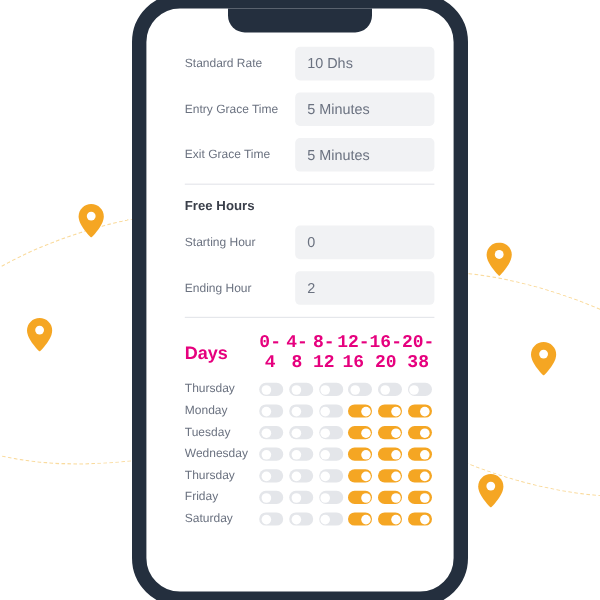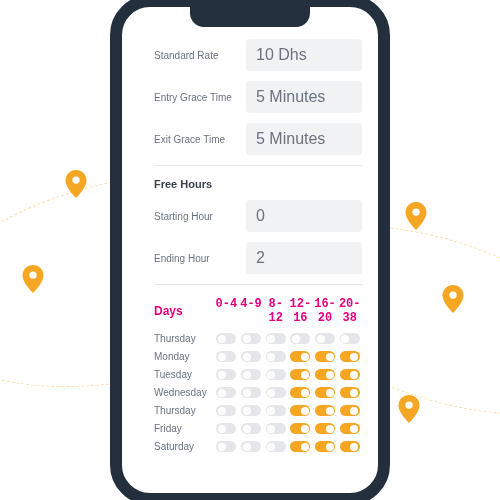--- a/index.html
+++ b/index.html
@@ -69,42 +69,42 @@
     flex: 0 0 92px;
     color: #6b7280;
     font-size: 10px;
   }
   .row .value-box {
     flex: 1;
     background: #f1f2f4;
     border-radius: 4px;
     padding: 7px 10px;
     color: #6b7280;
-    font-size: 16px;
+    font-size: 12px;
   }
   .divider {
     height: 1px;
     background: #e5e7eb;
     margin: 8px 0 12px 0;
   }
   .section-title {
     font-weight: 700;
     color: #3a3f4a;
     font-size: 11px;
     margin-bottom: 10px;
   }
   .schedule {
     margin-top: 4px;
   }
   .sched-head {
     display: flex;
     align-items: center;
     color: #e6007e;
     font-weight: 600;
-    font-size: 12px;
+    font-size: 15px;
     margin-bottom: 8px;
   }
   .sched-head .day-col {
     flex: 0 0 60px;
   }
   .sched-head .slot {
     flex: 1;
     text-align: center;
   }
   .sched-row {
@@ -207,21 +207,21 @@
       <div class="value-box">2</div>
     </div>
 
     <div class="divider"></div>
 
     <div class="schedule">
       <div class="sched-head">
         <div class="day-col">Days</div>
         <div id="slot-headers" style="display:flex;flex:1;font-family:Liberation Mono, monospace;">
             <div class="slot">0-4</div>
-            <div class="slot">4-9</div>
+            <div class="slot">4-8</div>
             <div class="slot">8-12</div>
             <div class="slot">12-16</div>
             <div class="slot">16-20</div>
             <div class="slot">20-38</div>
           </div>
       </div>
       <div id="sched-body">
           <div class="sched-row">
             <div class="day-col">Thursday</div>
             <div class="slot">

